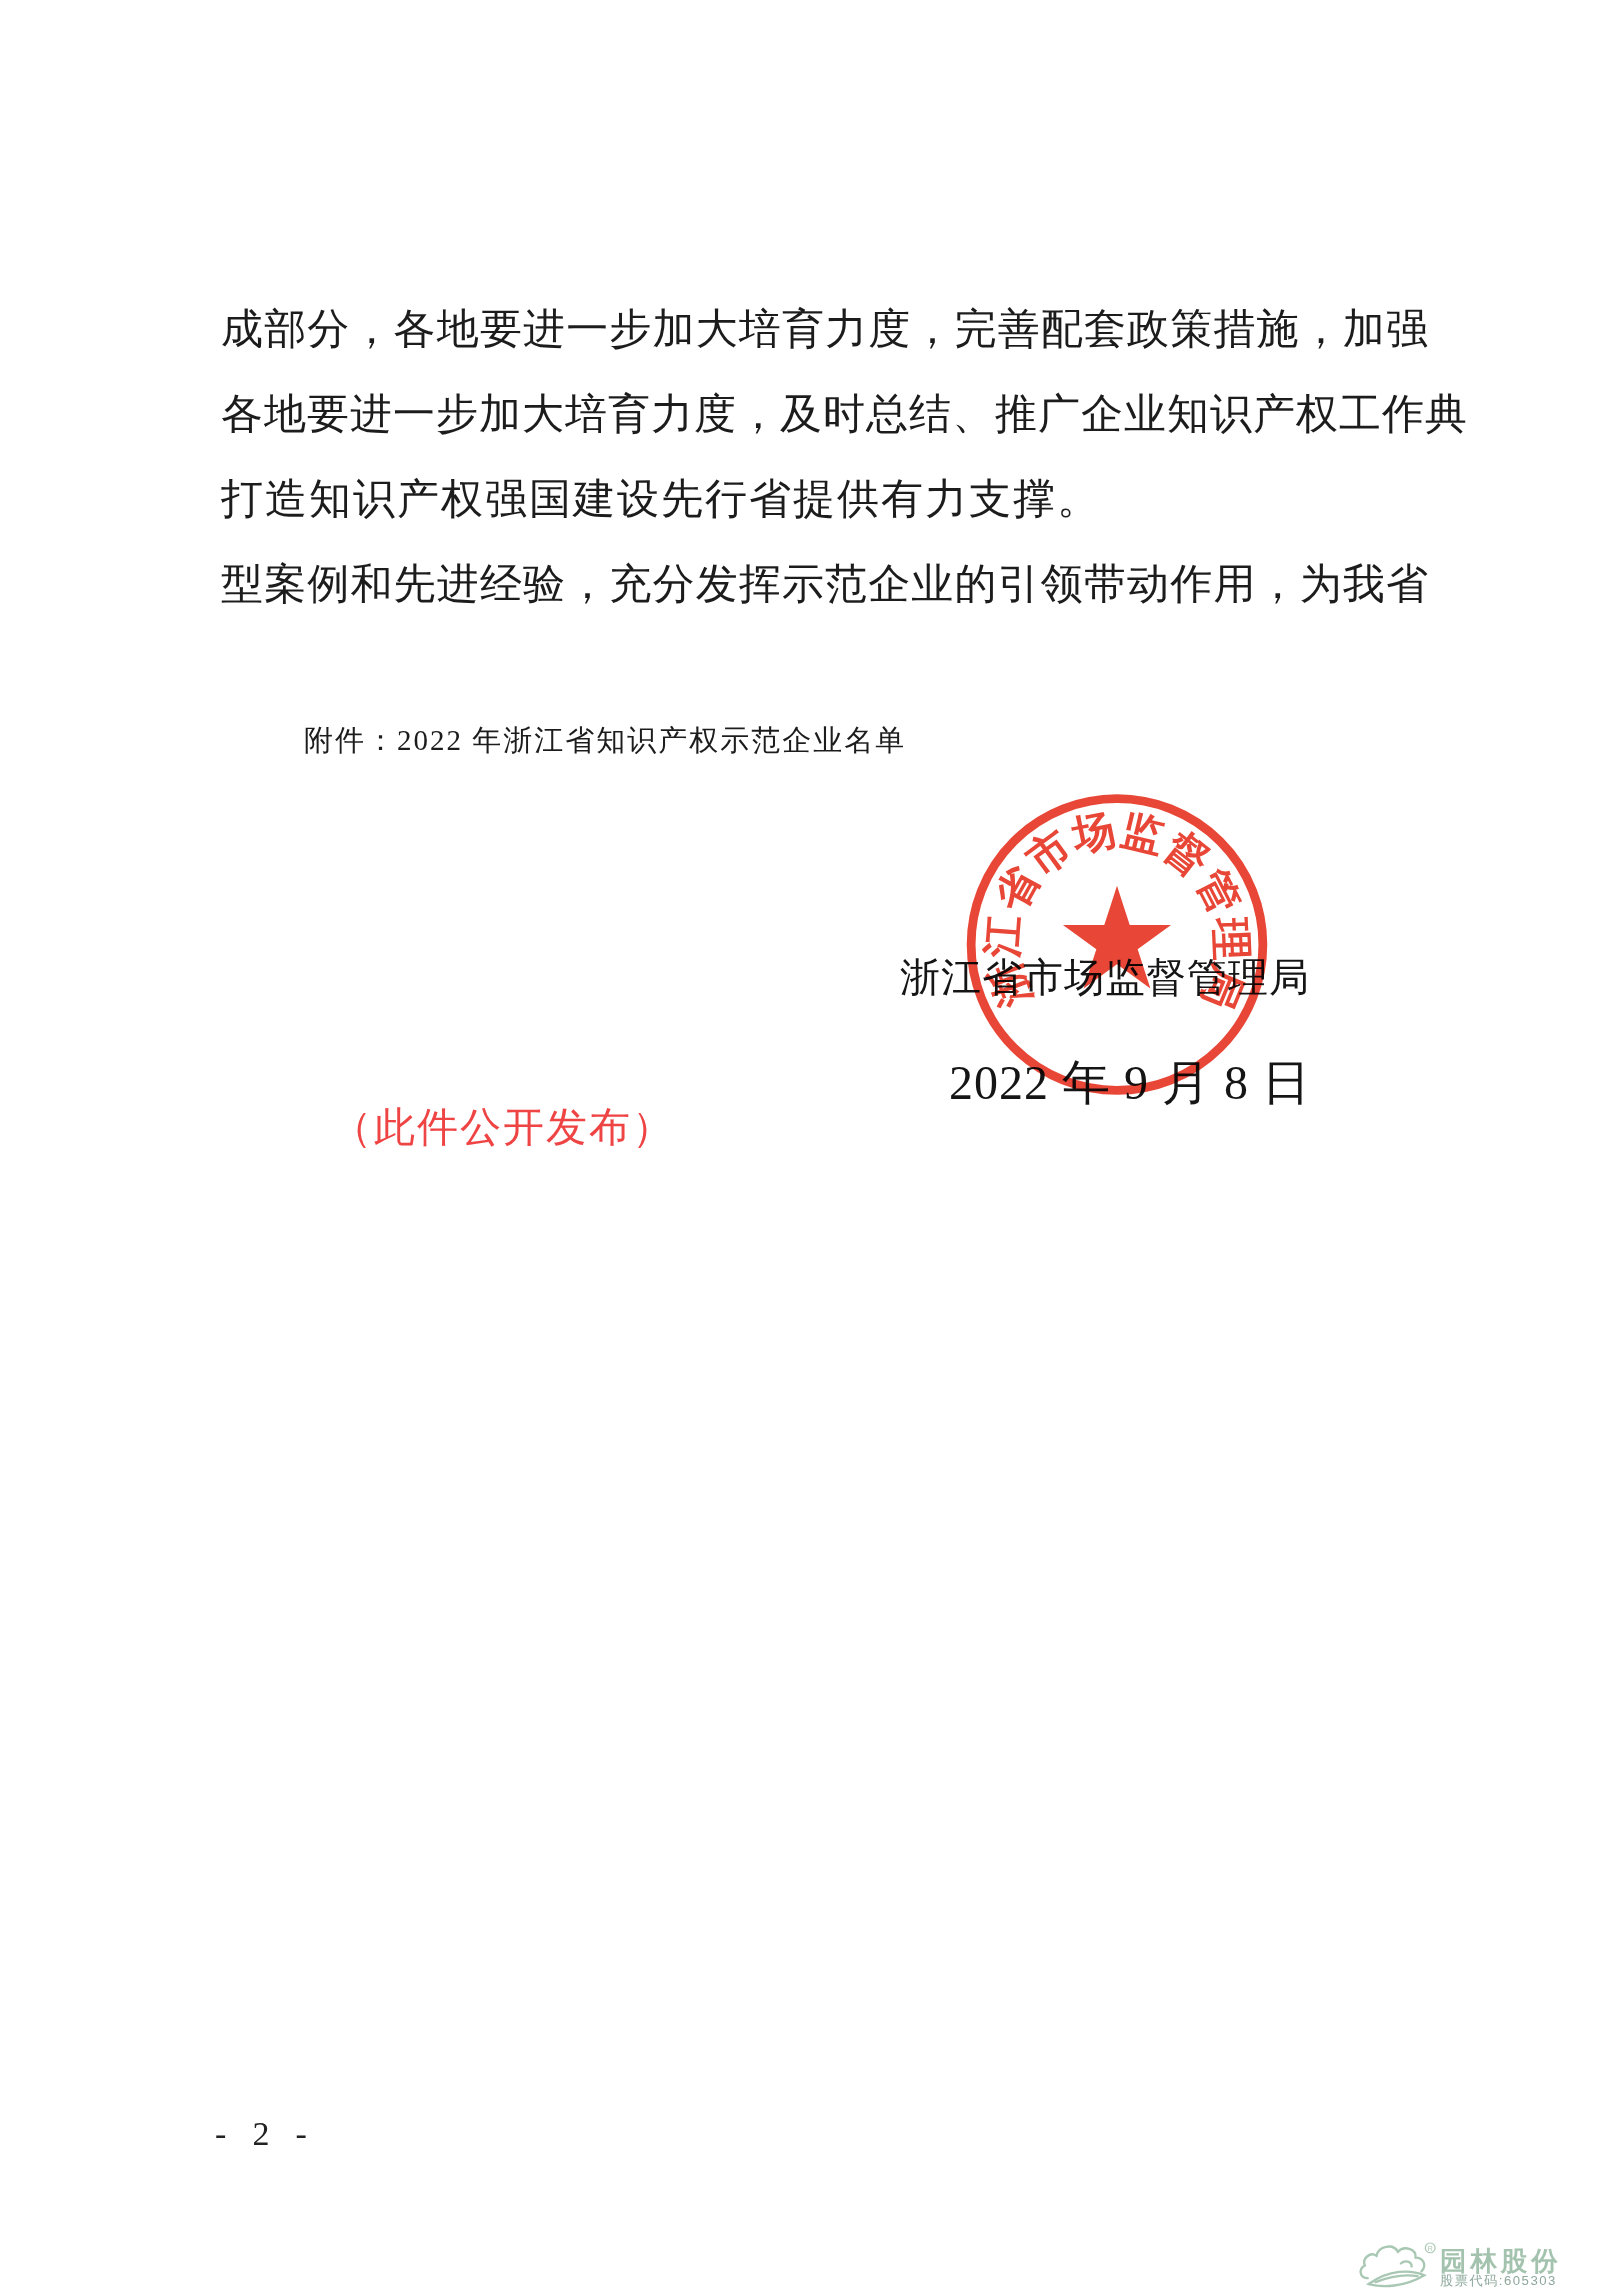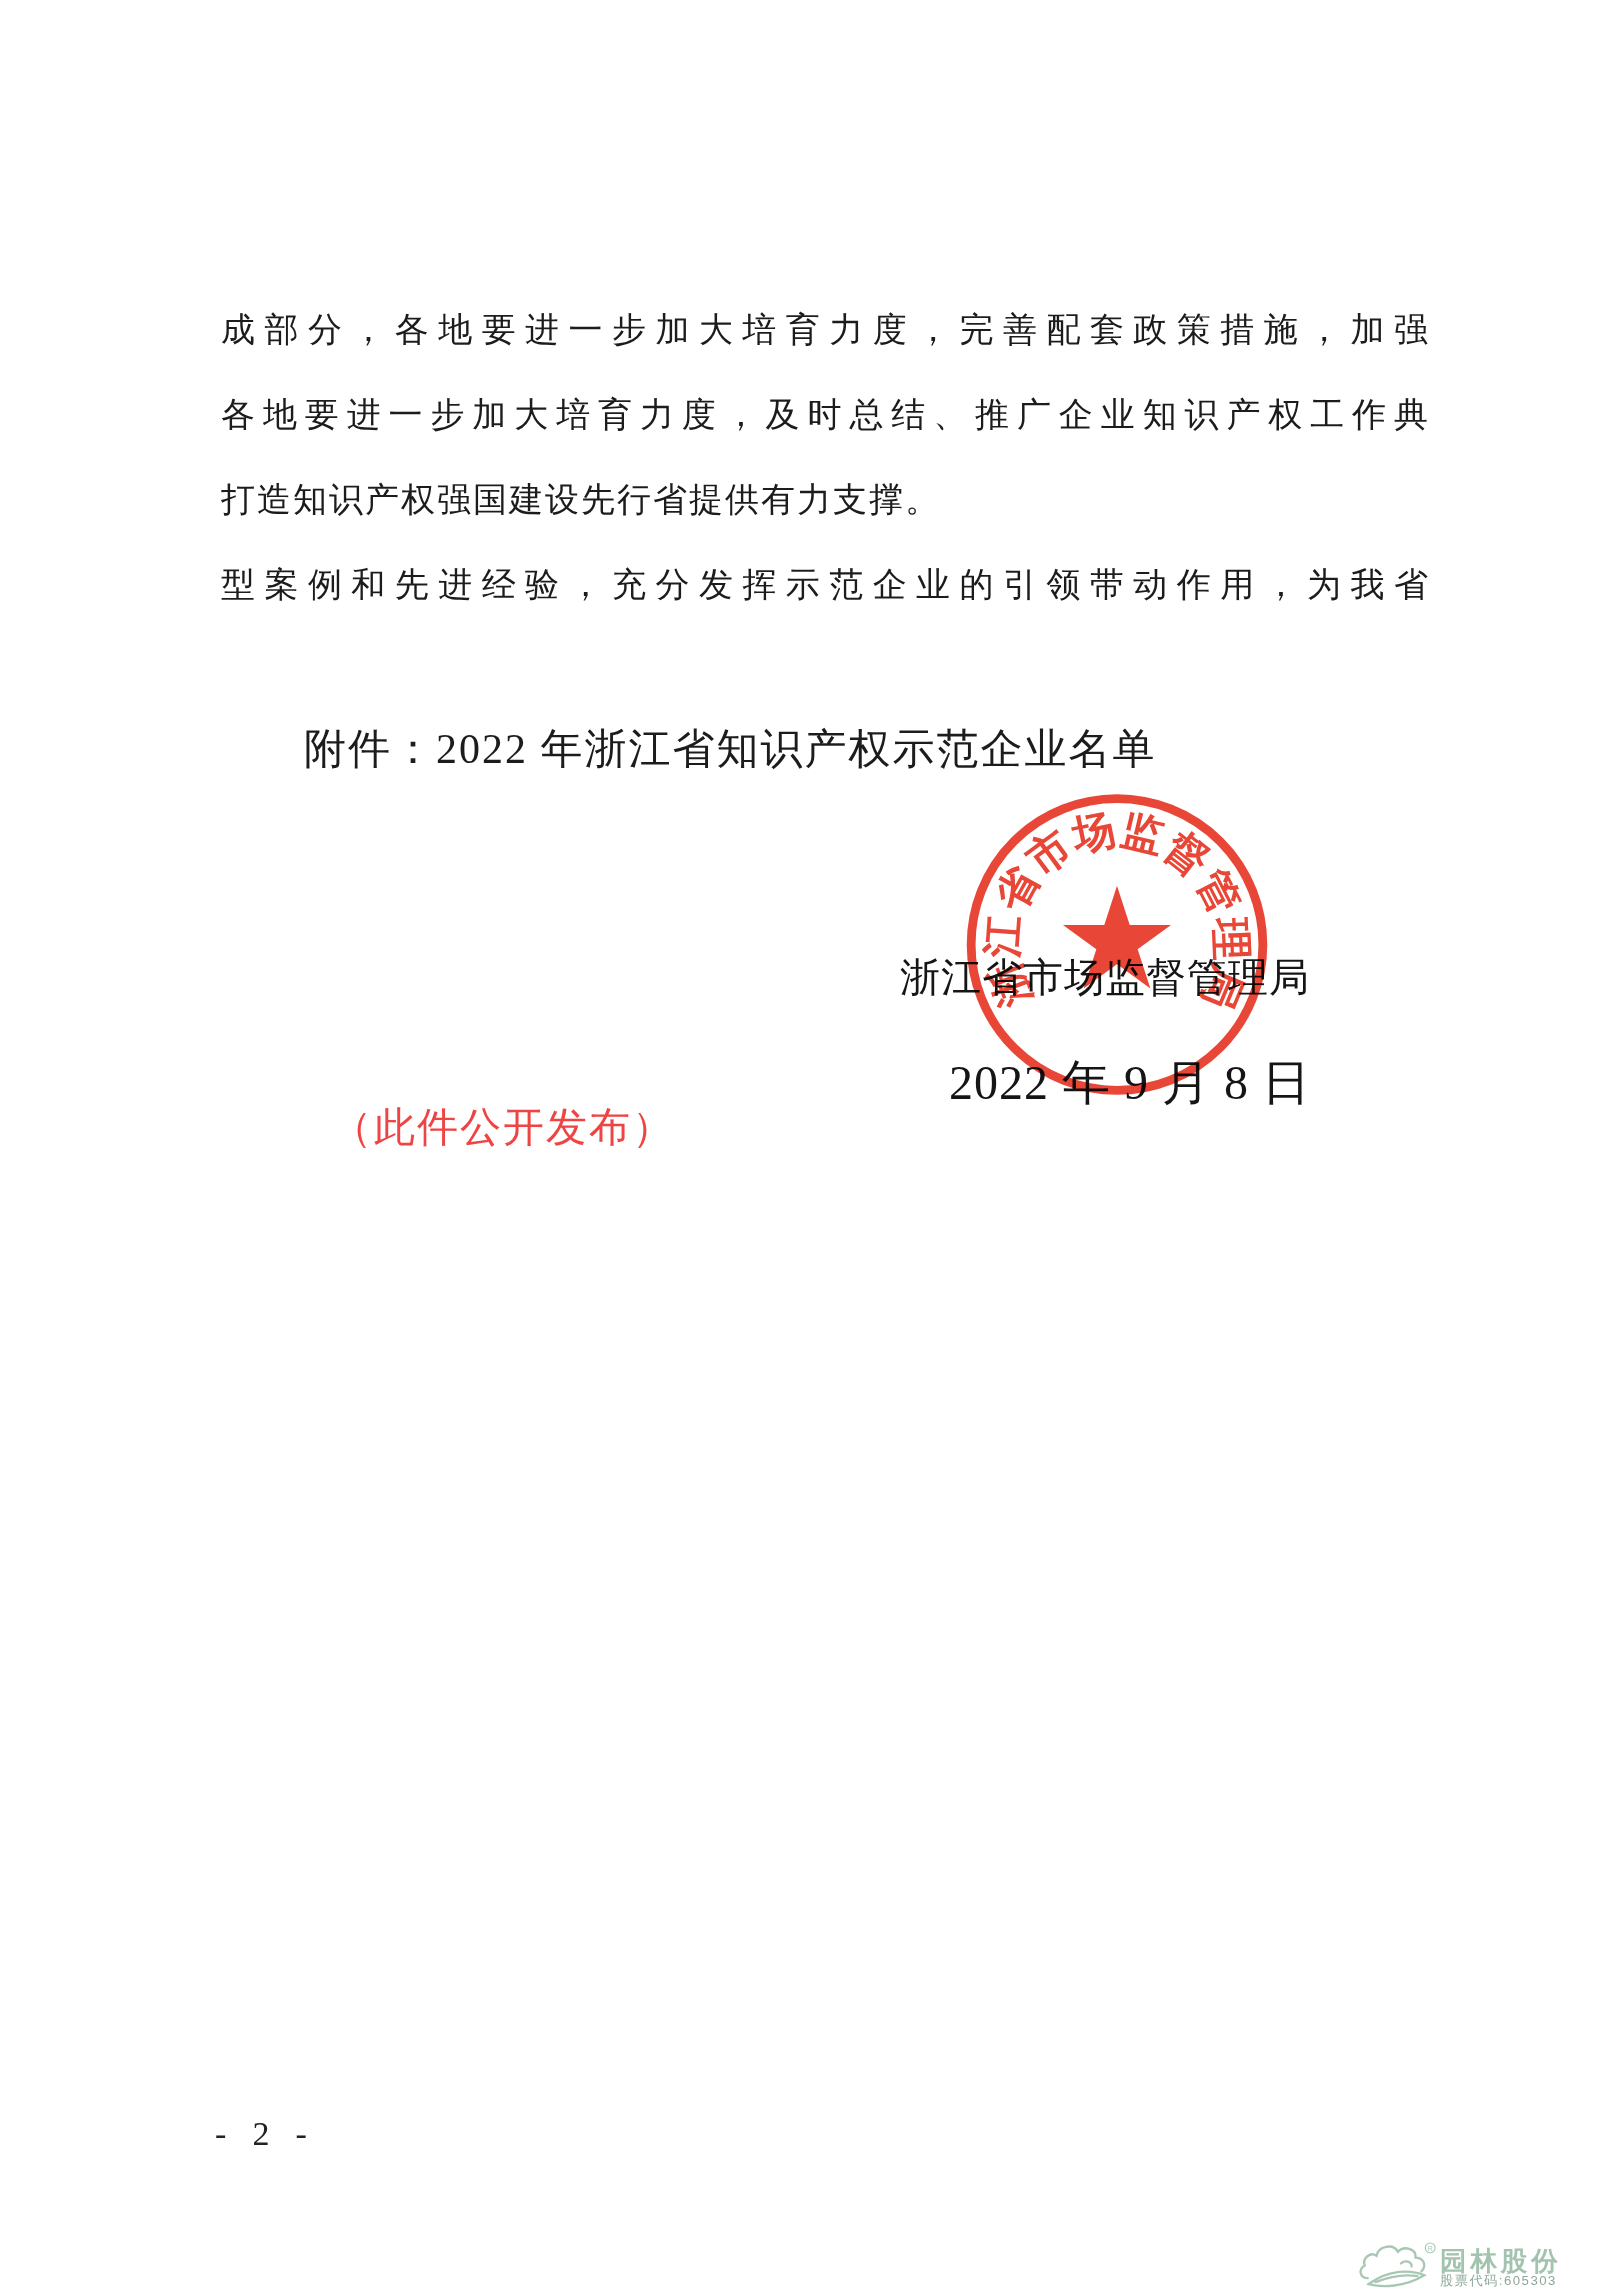--- a/index.html
+++ b/index.html
@@ -7,39 +7,39 @@
     position:relative;
     width:1621px;height:2293px;
     background:#ffffff;
     font-family:"Liberation Serif","DejaVu Serif",serif;
     color:#1a1a1a;
     overflow:hidden;
   }
   
   .body-text{
     position:absolute;left:221px;top:287px;width:1208px;
-    font-size:34px;line-height:85px;
+    font-size:42px;line-height:85px;
     color:#1c1c1c;
   }
   .body-line{
     text-align:justify;
     text-align-last:justify;
     text-justify:inter-character;
     height:85px;
     white-space:nowrap;
     letter-spacing:1px;
   }
   .body-line.last{
     text-align:left;
     text-align-last:left;
     letter-spacing:2px;
   }
   .attachment-line{
     position:absolute;left:304px;top:721px;
-    font-size:42px;letter-spacing:2px;white-space:nowrap;
+    font-size:29px;letter-spacing:2px;white-space:nowrap;
     color:#1c1c1c;
   }
   .release-note{
     position:absolute;left:331px;top:1100px;
     font-size:41px;letter-spacing:2px;white-space:nowrap;
     color:#ef4444;
   }
   .sig-agency{
     position:absolute;left:900px;top:950px;
     font-size:40px;letter-spacing:1px;white-space:nowrap;

